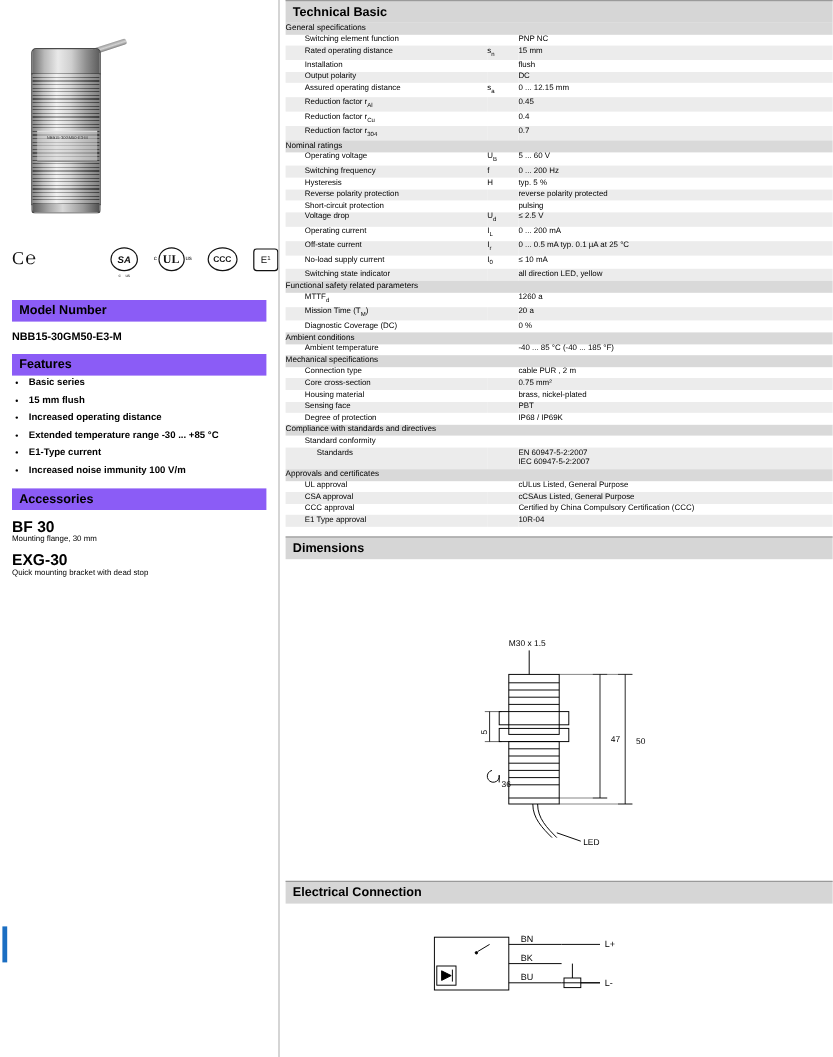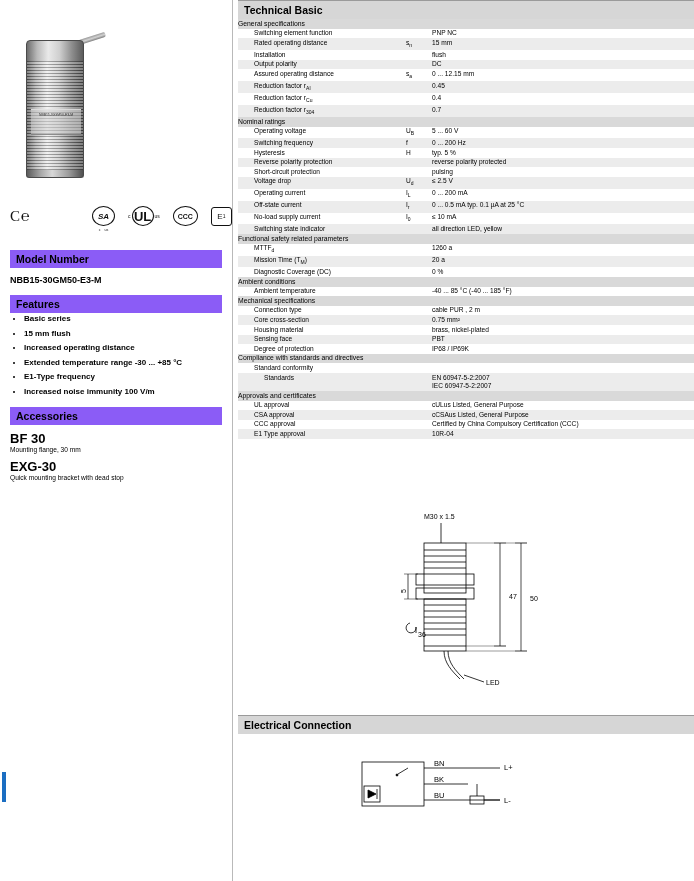--- a/index.html
+++ b/index.html
@@ -77,21 +77,21 @@
   .mark-oval {
     width: 26px; height: 20px; border: 1.6px solid #111; border-radius: 50%;
     font-size: 8px; font-weight: bold; font-style: italic;
     display:flex; align-items:center; justify-content:center;
     position: relative;
     margin-left: 48px;
   }
   .mark-sub { position: absolute; bottom: -7px; left: 0; width: 100%; text-align:center; font-size:3.6px; font-style: normal; font-weight: normal;}
   .mark-ul {
     width: 22px; height: 20px; border: 1.6px solid #111; border-radius: 50%;
-    font-size: 13px; font-weight: bold; font-family: Liberation Sans, sans-serif;
+    font-size: 10px; font-weight: bold; font-family: Liberation Serif, serif;
     display:flex; align-items:center; justify-content:center;
   }
   .mark-ul-wrap { display:flex; align-items:center; gap:1px; font-size:5px; }
   .mark-ccc {
     width: 28px; height: 20px; border: 1.4px solid #111; border-radius: 50%;
     font-size: 7px; font-weight: bold;
     display:flex; align-items:center; justify-content:center;
     position: relative;
   }
   .mark-e1 {
@@ -196,21 +196,21 @@
       <div class="model-number">NBB15-30GM50-E3-M</div>
     </div>
 
     <div class="sec-head">Features</div>
     <div class="left-body">
       <ul class="features">
         <li>Basic series</li>
         <li>15 mm flush</li>
         <li>Increased operating distance</li>
         <li>Extended temperature range -30 ... +85 °C</li>
-        <li>E1-Type frequency</li>
+        <li>E1-Type current</li>
         <li>Increased noise immunity 100 V/m</li>
       </ul>
     </div>
 
     <div class="sec-head">Accessories</div>
     <div class="left-body acc-block">
       <div class="acc-title">BF 30</div>
       <div class="acc-desc">Mounting flange, 30 mm</div>
       <div class="acc-title">EXG-30</div>
       <div class="acc-desc">Quick mounting bracket with dead stop</div>
@@ -418,20 +418,21 @@
           </tr>
       <tr class="row-alt">
             <td class="lbl">E1 Type approval</td>
             <td class="sym"></td>
             <td class="val">10R-04</td>
           </tr>
     </tbody>
       </table>
 
     <div style="height:8px;"></div>
+    <div class="rsec-head">Dimensions</div>
 
     <div class="dim-area">
       <svg class="dim-svg" width="456" height="268" viewBox="0 0 456 268">
         <g stroke="#000" fill="none" stroke-width="0.8">
 
           <line x1="203" y1="76" x2="203" y2="96"></line>
 
           <rect x="186" y="96" width="42" height="50"></rect>
 
           <rect x="178" y="127" width="58" height="11"></rect>

